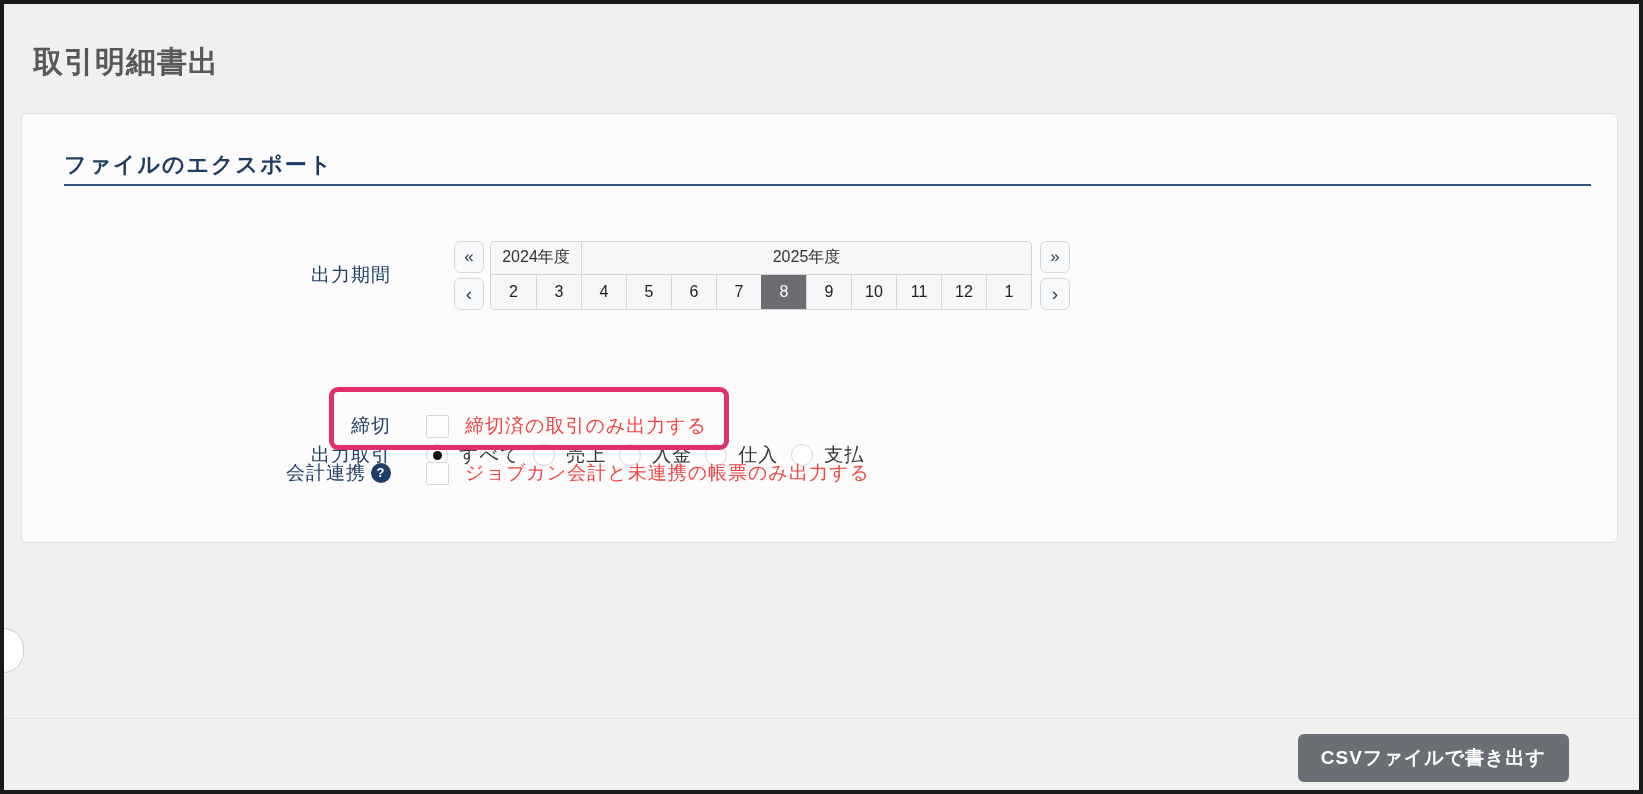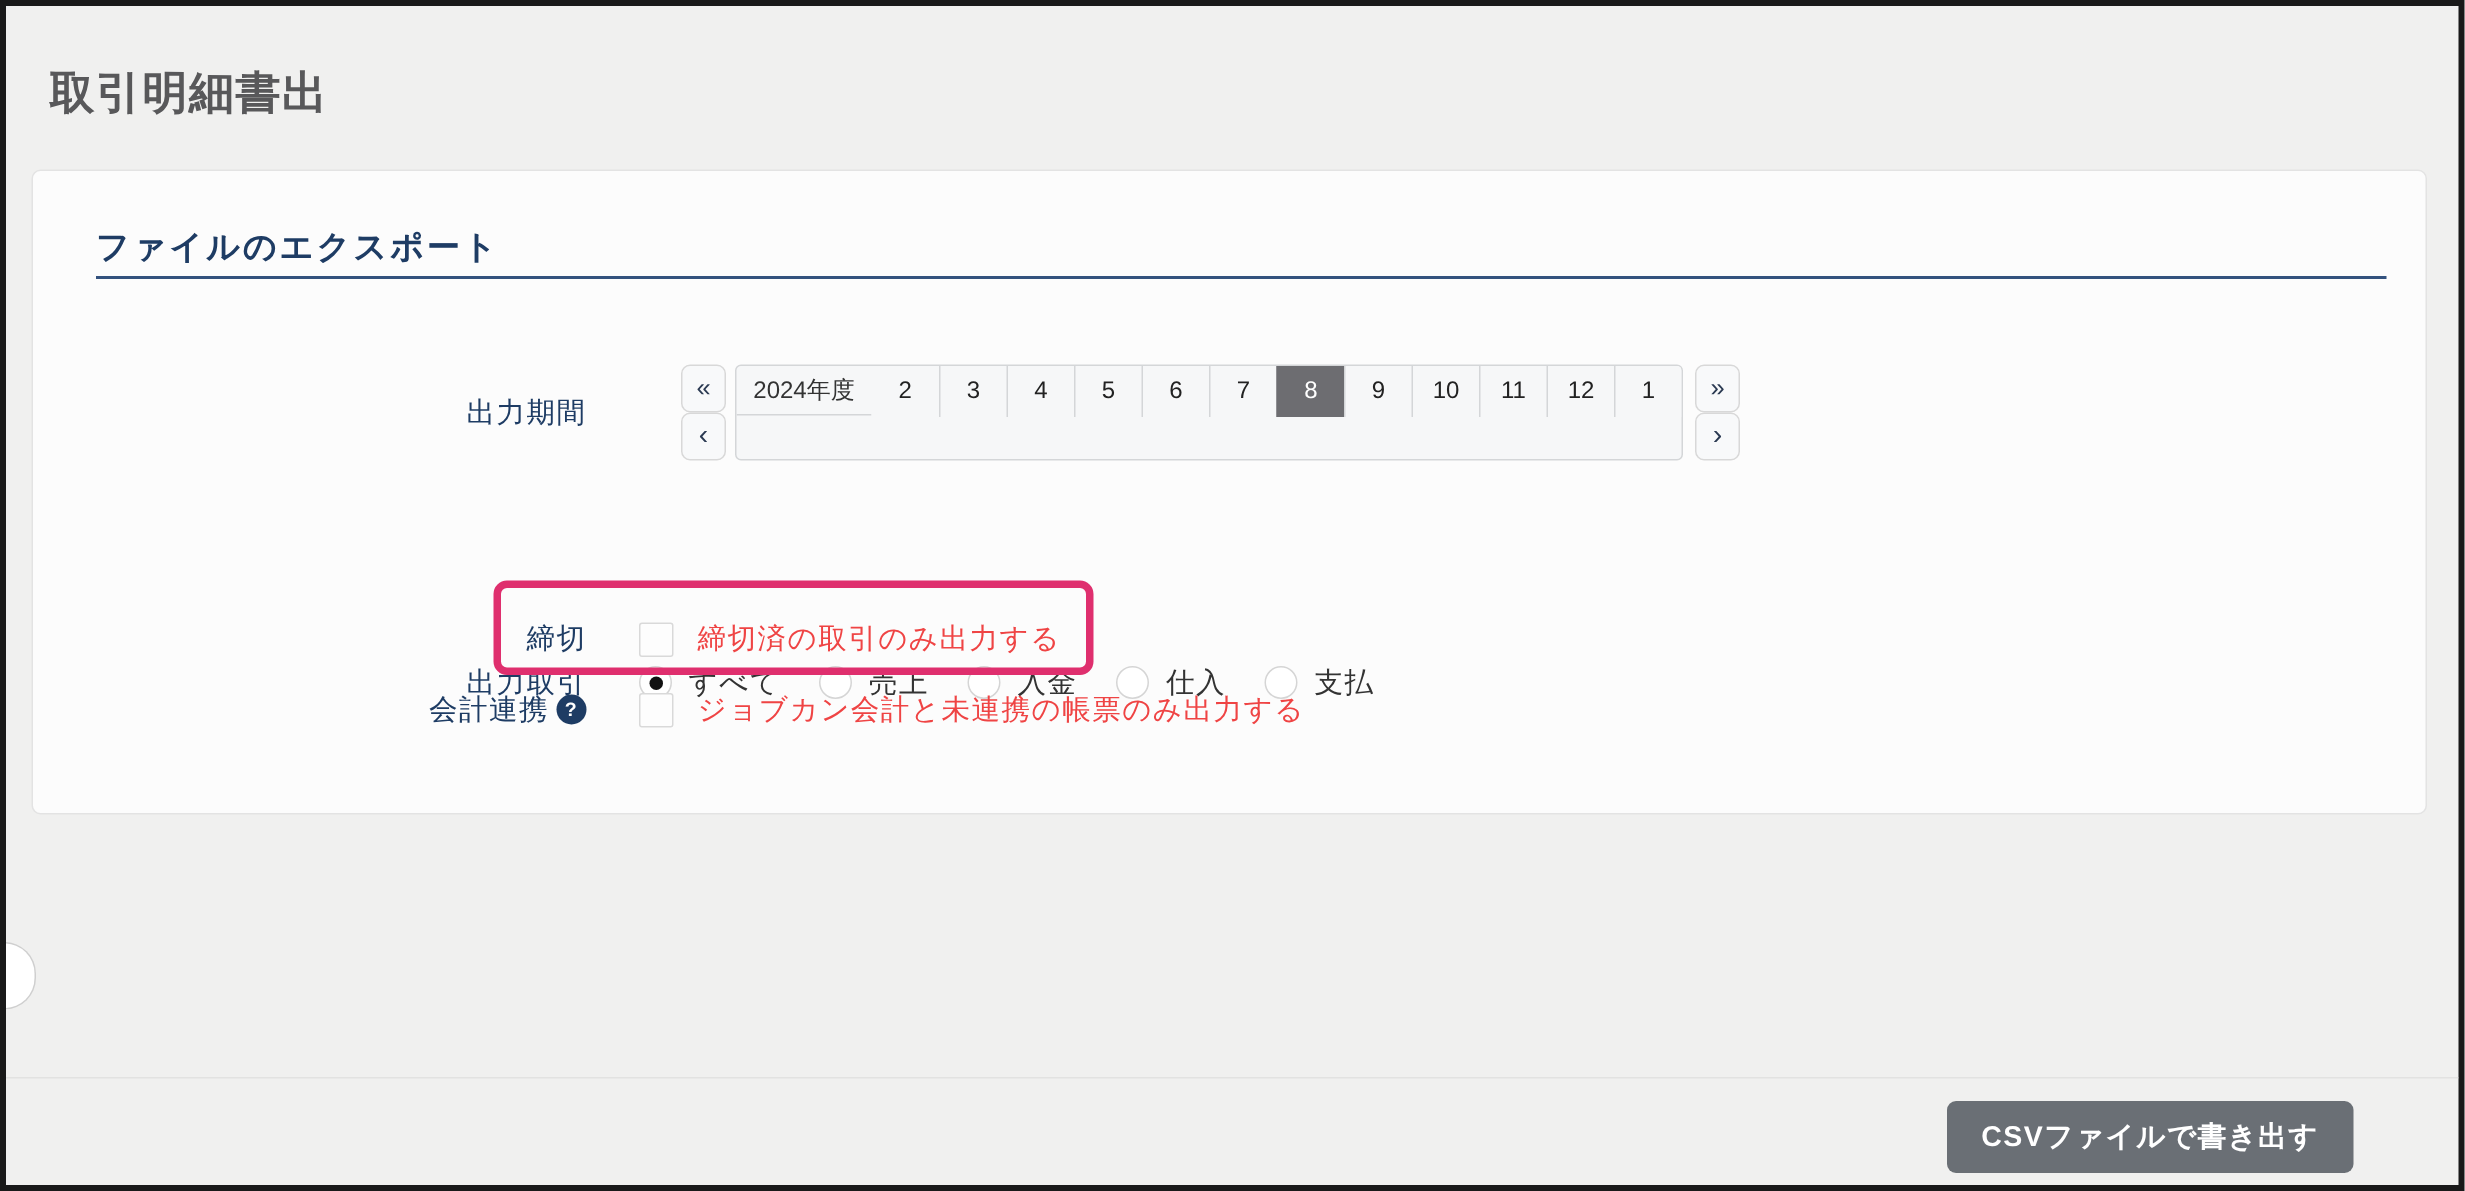--- a/index.html
+++ b/index.html
@@ -48,40 +48,40 @@
     width:30px; height:32px;
     background:#f8f9fa; border:1px solid #d8d8d8; border-radius:6px;
     color:#2b3a52; font-size:17px; line-height:30px; text-align:center;
     cursor:pointer; user-select:none;
   }
   .nav-btn.single { font-size:19px; }
   .nav-col.left { margin-right:6px; }
   .nav-col.right { margin-left:8px; }
   .period-grid {
     border:1px solid #d4d6d8; border-radius:4px; overflow:hidden;
-    background:#f6f7f8; display:flex; flex-direction:row;
+    background:#f6f7f8; display:flex; flex-direction:column;
   }
   .year-row { display:flex; height:33px; border-bottom:1px solid #d4d6d8; }
   .year-cell {
     display:flex; align-items:center; justify-content:center;
     font-size:16px; color:#333;
   }
   .year-cell + .year-cell { border-left:1px solid #d4d6d8; }
   .year-cell.span2 { width:90px; }
   .year-cell.span10 { width:450px; }
   .month-row { display:flex; height:34px; }
   .month-cell {
     width:45px; display:flex; align-items:center; justify-content:center;
     font-size:16px; color:#222; cursor:pointer; background:#f6f7f8;
   }
   .month-cell + .month-cell { border-left:1px solid #d4d6d8; }
   .month-cell.selected { background:#6d6d71; color:#fff; border-left-color:#6d6d71; }
   
   .row-radio { top:318px; height:46px;font-family:Liberation Serif, serif; }
-  .radio-group { display:flex; align-items:center; margin-left:35px; gap:26px; }
+  .radio-group { display:flex; align-items:center; margin-left:35px; gap:13px; }
   .radio-option { display:flex; align-items:center; gap:11px; cursor:pointer; }
   .radio-circle {
     width:22px; height:22px; border-radius:50%;
     background:#fff; border:1px solid #d5d5d5;
     display:flex; align-items:center; justify-content:center;
   }
   .radio-circle.checked::after {
     content:""; width:9px; height:9px; border-radius:50%; background:#111;
   }
   .radio-option span.opt-label { font-size:19px; color:#333; letter-spacing:1px; }
@@ -141,20 +141,21 @@
   <div class="form-row row-period">
     <div class="row-label">出力期間</div>
     <div class="period-widget">
       <div class="nav-col left">
         <div class="nav-btn"><span>«</span></div>
         <div class="nav-btn single"><span>‹</span></div>
       </div>
       <div class="period-grid">
         <div class="year-row">
           <div class="year-cell span2">2024年度</div>
+          <div class="year-cell span10">2025年度</div>
         </div>
         <div class="month-row">
           <div class="month-cell">2</div>
           <div class="month-cell">3</div>
           <div class="month-cell">4</div>
           <div class="month-cell">5</div>
           <div class="month-cell">6</div>
           <div class="month-cell">7</div>
           <div class="month-cell selected">8</div>
           <div class="month-cell">9</div>

